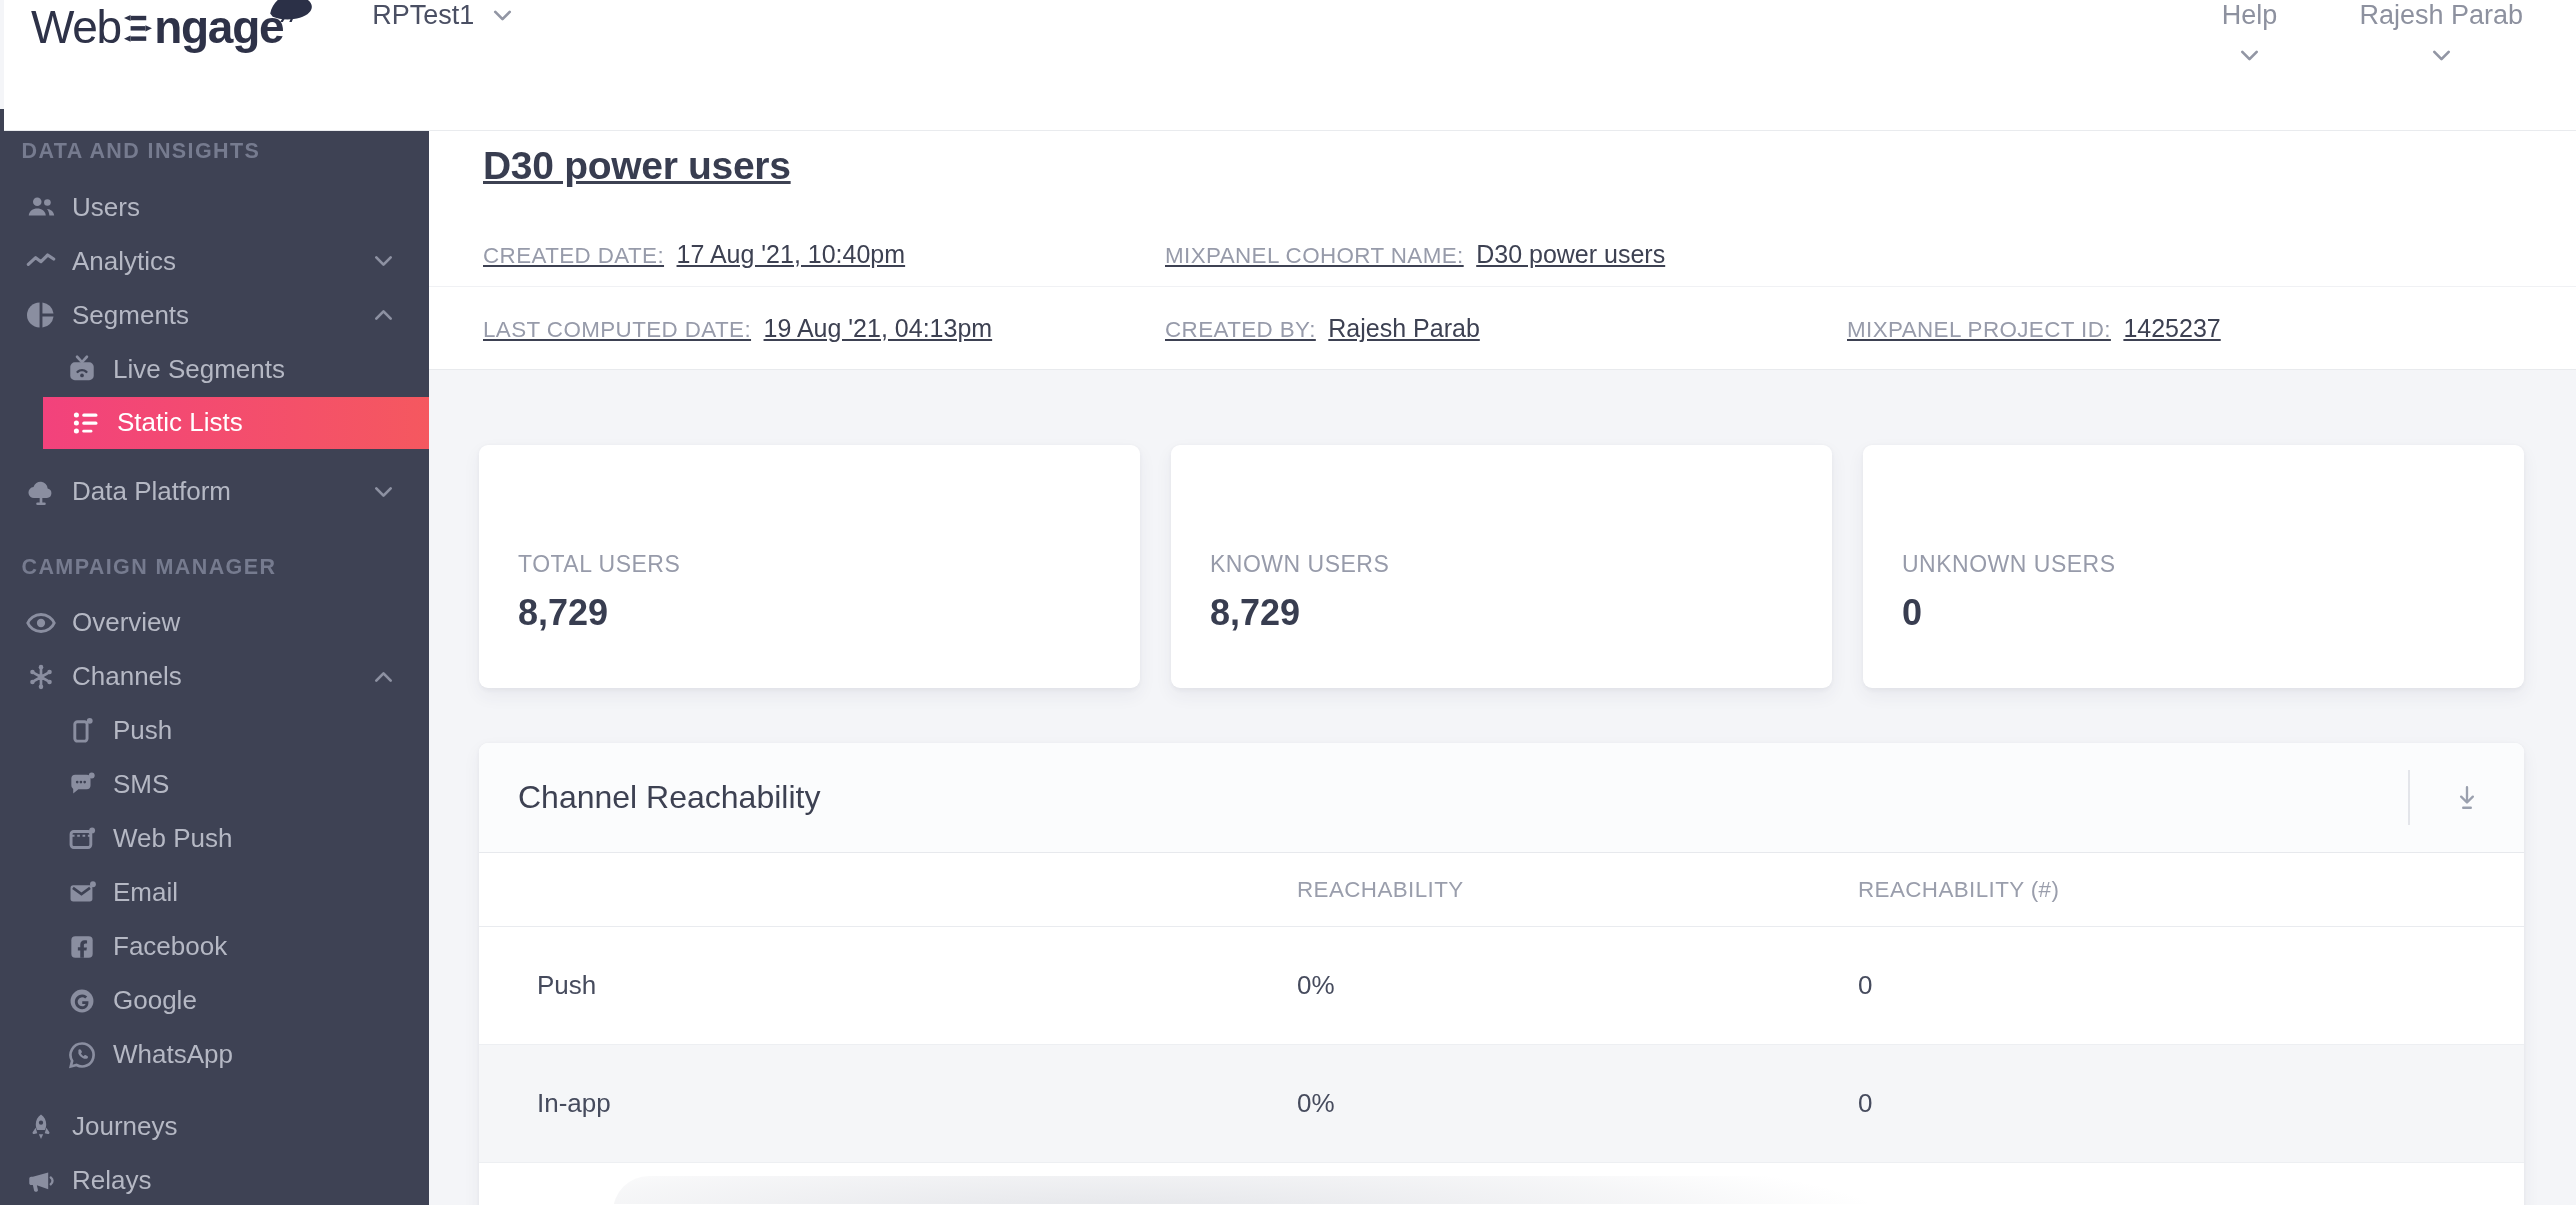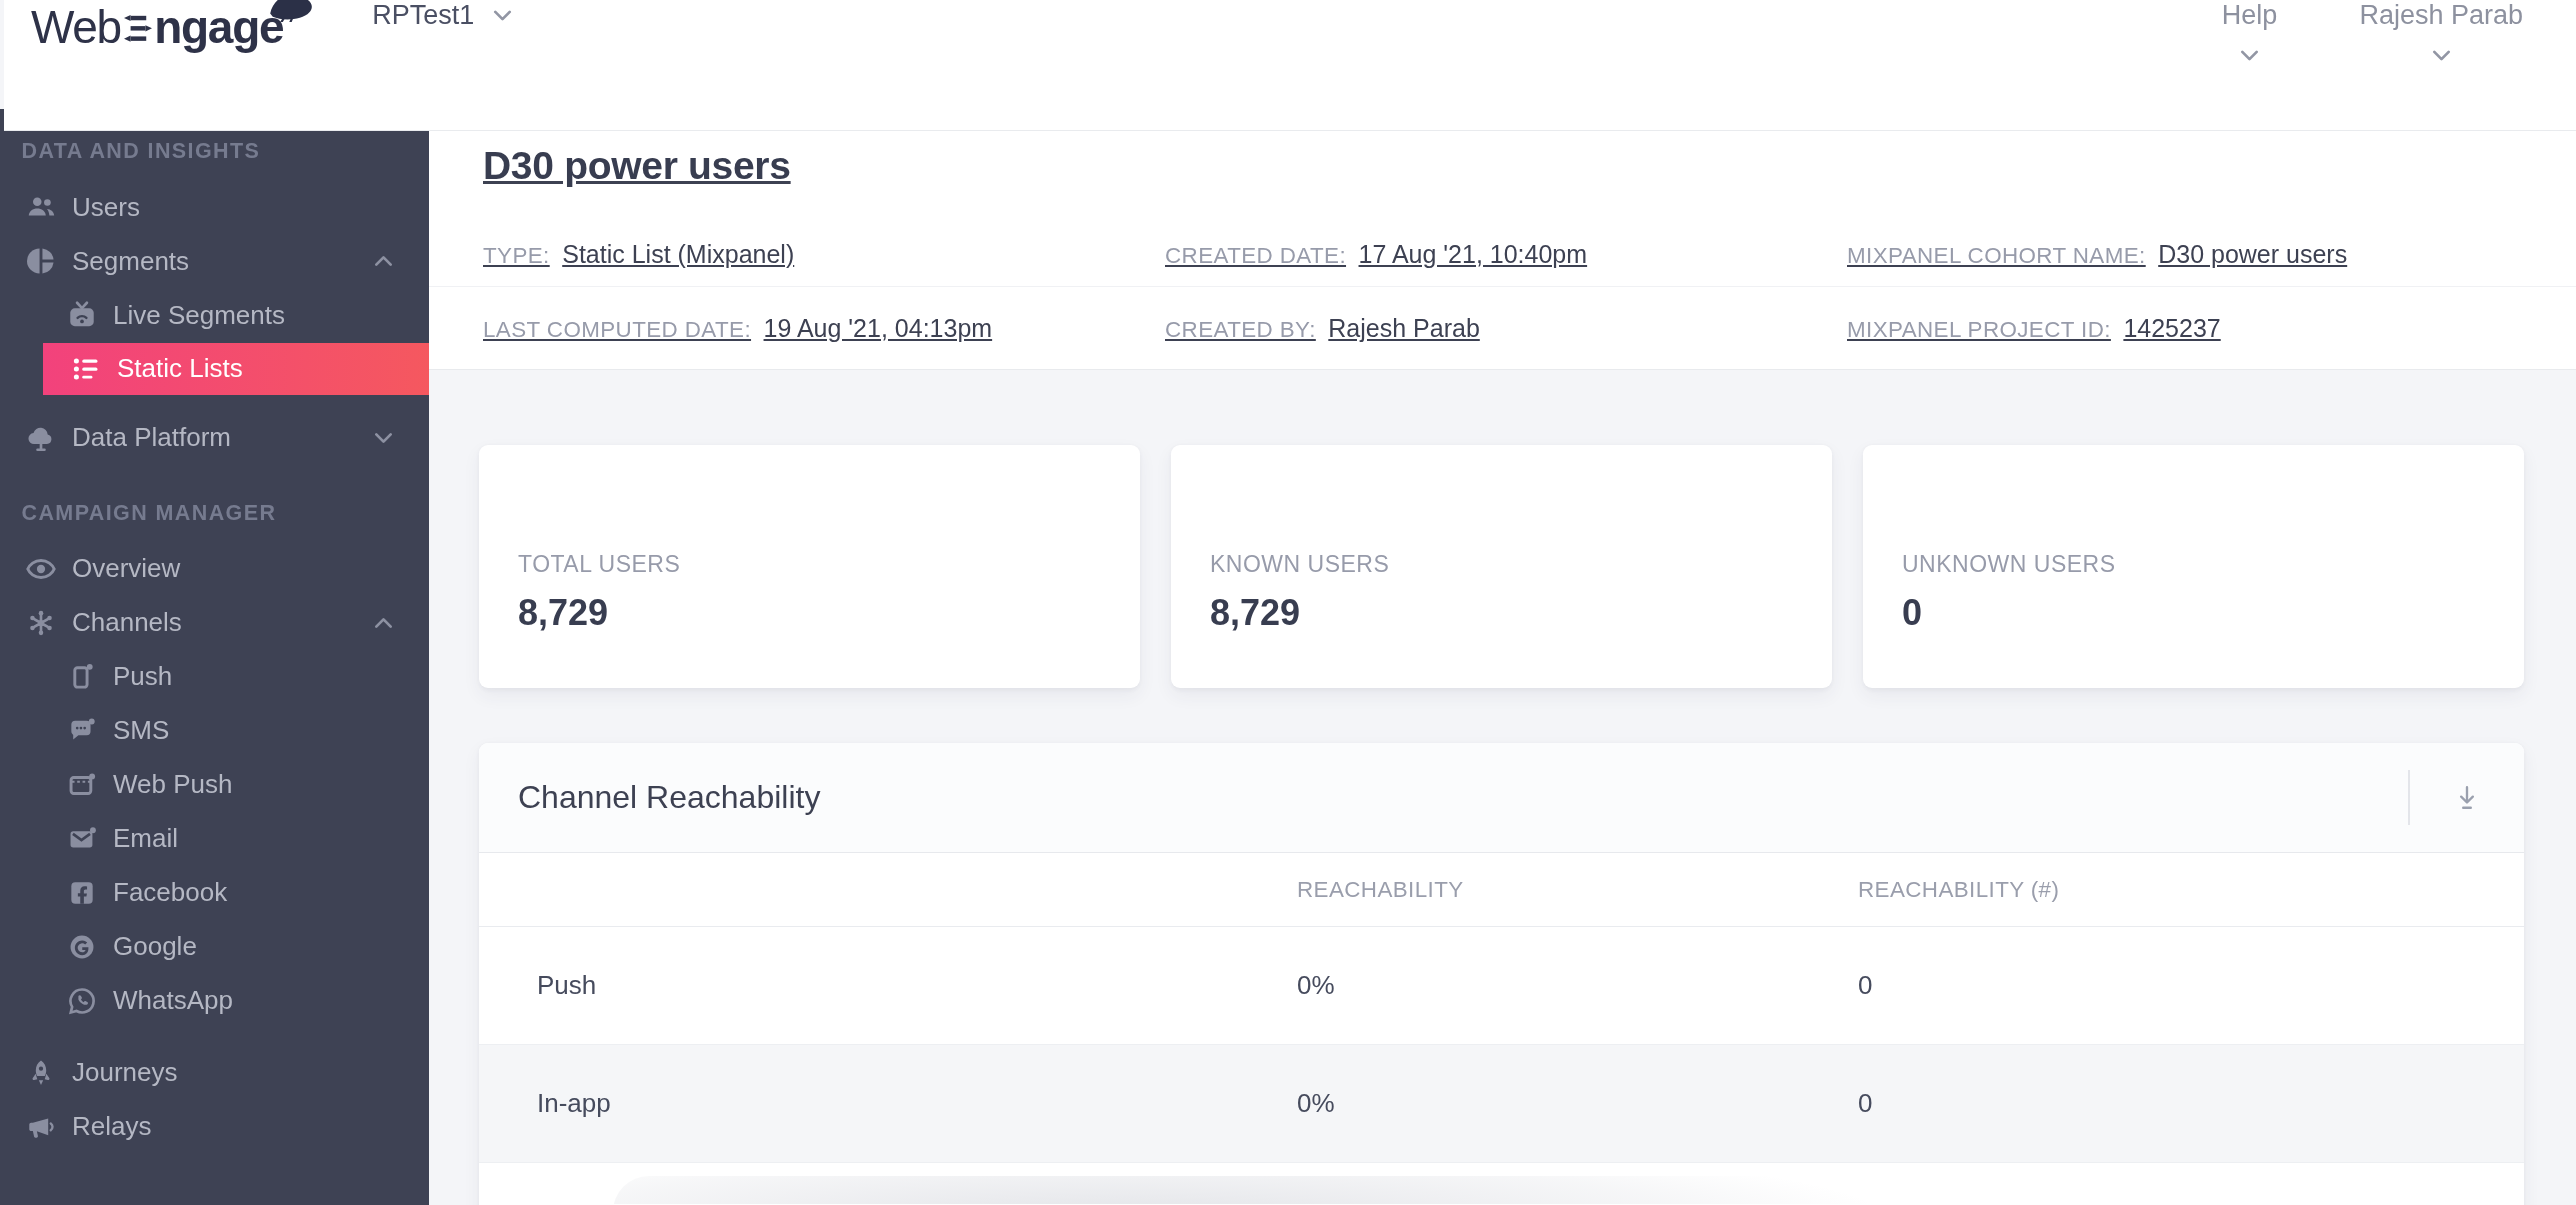--- a/index.html
+++ b/index.html
@@ -171,20 +171,31 @@
       <svg viewBox="0 0 24 24" fill="currentColor">
         <circle cx="9.2" cy="8" r="3.2"></circle>
         <path d="M2.8 18.4c.4-3.3 3.1-5.2 6.4-5.2s6 1.9 6.4 5.2z"></path>
         <circle cx="16.8" cy="8.6" r="2.5"></circle>
         <path d="M16.5 13.5c2.9.2 5 1.9 5.4 4.9h-3.6c-.2-2-.8-3.7-1.8-4.9z"></path>
       </svg>
     </span>
     <span class="lbl">Users</span>
   </div>
 
+  <div class="nav-item">
+    <span class="ico">
+      <svg viewBox="0 0 24 24" fill="none" stroke="currentColor" stroke-width="2.4" stroke-linecap="round" stroke-linejoin="round">
+        <polyline points="2.5,14.5 8,9.5 12,12.5 17,7.5 21.5,10.5"></polyline>
+      </svg>
+    </span>
+    <span class="lbl">Analytics</span>
+    <svg class="nav-chev" viewBox="0 0 30 30">
+        <use href="#chev-down"></use>
+      </svg>
+  </div>
 
   <div class="nav-item">
     <span class="ico">
       <svg viewBox="0 0 24 24" fill="currentColor">
         <path d="M10.9 2.6a9.4 9.4 0 0 0 0 18.8z"></path>
         <path d="M13.1 2.6a9.4 9.4 0 0 1 8.3 8.3h-8.3z"></path>
         <path d="M13.1 13.1h8.3a9.4 9.4 0 0 1-8.3 8.3z"></path>
       </svg>
     </span>
     <span class="lbl">Segments</span>
@@ -367,24 +378,20 @@
       </svg>
     </span>
     <span class="lbl">Relays</span>
   </div>
 </aside>
 
 <main class="main">
   <section class="page-head">
     <h1 class="page-title">D30 power users</h1>
     <div class="meta-row">
-      <div class="meta">
-        <span class="mlabel">TYPE:</span>
-        <span class="mvalue">Static List (Mixpanel)</span>
-      </div>
       <div class="meta">
         <span class="mlabel">CREATED DATE:</span>
         <span class="mvalue">17 Aug '21, 10:40pm</span>
       </div>
       <div class="meta">
         <span class="mlabel">MIXPANEL COHORT NAME:</span>
         <span class="mvalue">D30 power users</span>
       </div>
     </div>
     <div class="meta-row r2">

